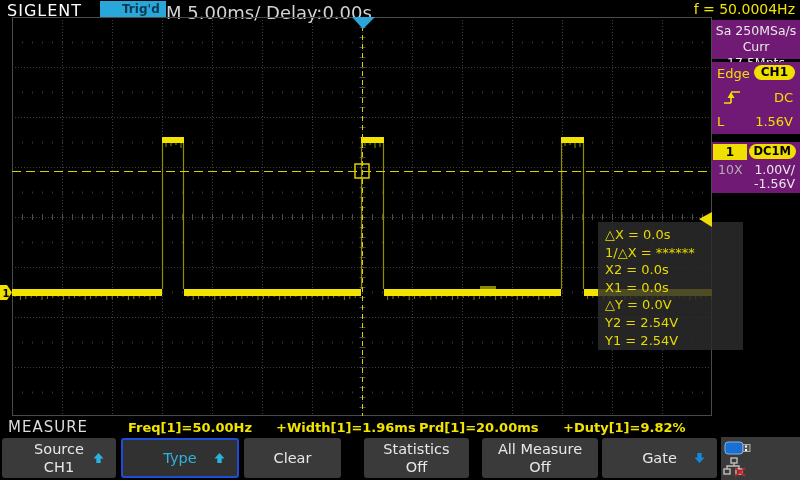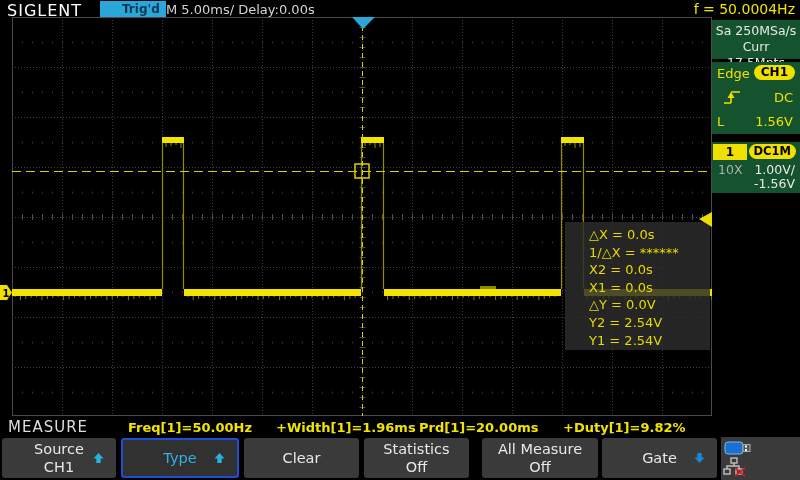--- a/index.html
+++ b/index.html
@@ -3,34 +3,34 @@
 <meta charset="utf-8">
 <style>
   html,body{margin:0;padding:0;background:#111;}
   #screen{position:relative;width:800px;height:480px;background:#000;overflow:hidden;
           font-family:"DejaVu Sans","Liberation Sans",sans-serif;}
   .abs{position:absolute;}
   
   #logo{left:7px;top:1px;color:#fff;font-size:16px;font-weight:400;letter-spacing:1px;}
   #trig-badge{left:100px;top:1px;background:#2aa7da;color:#0d3a52;font-size:12px;font-weight:700;
               padding:1px 6px 2px 22px;}
-  #timebase{left:166px;top:2px;color:#d4d4d4;font-size:13px;}
+  #timebase{left:166px;top:2px;color:#d4d4d4;font-size:18px;}
   #freq-counter{right:5px;top:1px;color:#f0e400;font-size:14px;}
   
   #gridsvg{left:12px;top:17px;z-index:1;}
   
-  #cursor-panel{left:565px;top:222px;width:145px;height:128px;background:rgba(44,44,44,0.83);
-                z-index:2;padding:4px 0 0 24px;box-sizing:border-box;}
+  #cursor-panel{left:598px;top:222px;width:145px;height:128px;background:rgba(44,44,44,0.83);
+                z-index:2;padding:4px 0 0 7px;box-sizing:border-box;}
   #cursor-panel div{color:#e8da00;font-size:13px;line-height:17.6px;white-space:pre;}
   
   #level-marker{left:699px;top:212px;width:0;height:0;border-right:13px solid #eedd00;
                 border-top:7px solid transparent;border-bottom:8px solid transparent;z-index:3;}
   #ch-marker{left:0px;top:285px;z-index:3;}
   
-  .sidebox{left:712px;width:88px;background:#14532d;box-sizing:border-box;}
+  .sidebox{left:712px;width:88px;background:#701a75;box-sizing:border-box;}
   #acq-box{top:20px;height:39px;padding-top:3px;}
   #acq-box div{color:#e8e8e8;font-size:12.5px;line-height:16px;text-align:center;}
   #trig-box{top:62px;height:72px;}
   #trig-box .row{position:relative;height:24px;}
   .ylw{color:#f0e000;}
   #trig-type{position:absolute;left:5px;top:4px;font-size:13px;}
   #trig-src{position:absolute;right:5px;top:3px;background:#f0e000;color:#000;font-size:12px;
             font-weight:700;border-radius:8px;padding:0 7px;line-height:15px;}
   #trig-coupling{position:absolute;right:7px;top:4px;font-size:13px;text-align:right;}
   #slope-icon{position:absolute;left:10px;top:3px;}
@@ -310,21 +310,21 @@
 
   <div class="abs btn btn-selected" style="left:121px;width:118px">
     <div class="lines">
       <div>Type</div>
     </div>
     <svg class="arrow" width="13" height="13">
       <path d="M6.5 1.5 L11.5 7 H8.7 V11.5 H4.3 V7 H1.5 Z" fill="#28b2dd"></path>
     </svg>
   </div>
 
-  <div class="abs btn" style="left:244px;width:115px">
+  <div class="abs btn" style="left:244px;width:97px">
     <div class="lines">
       <div>Clear</div>
     </div>
   </div>
 
   <div class="abs btn" style="left:364px;width:105px">
     <div class="lines">
       <div>Statistics</div>
       <div>Off</div>
     </div>

